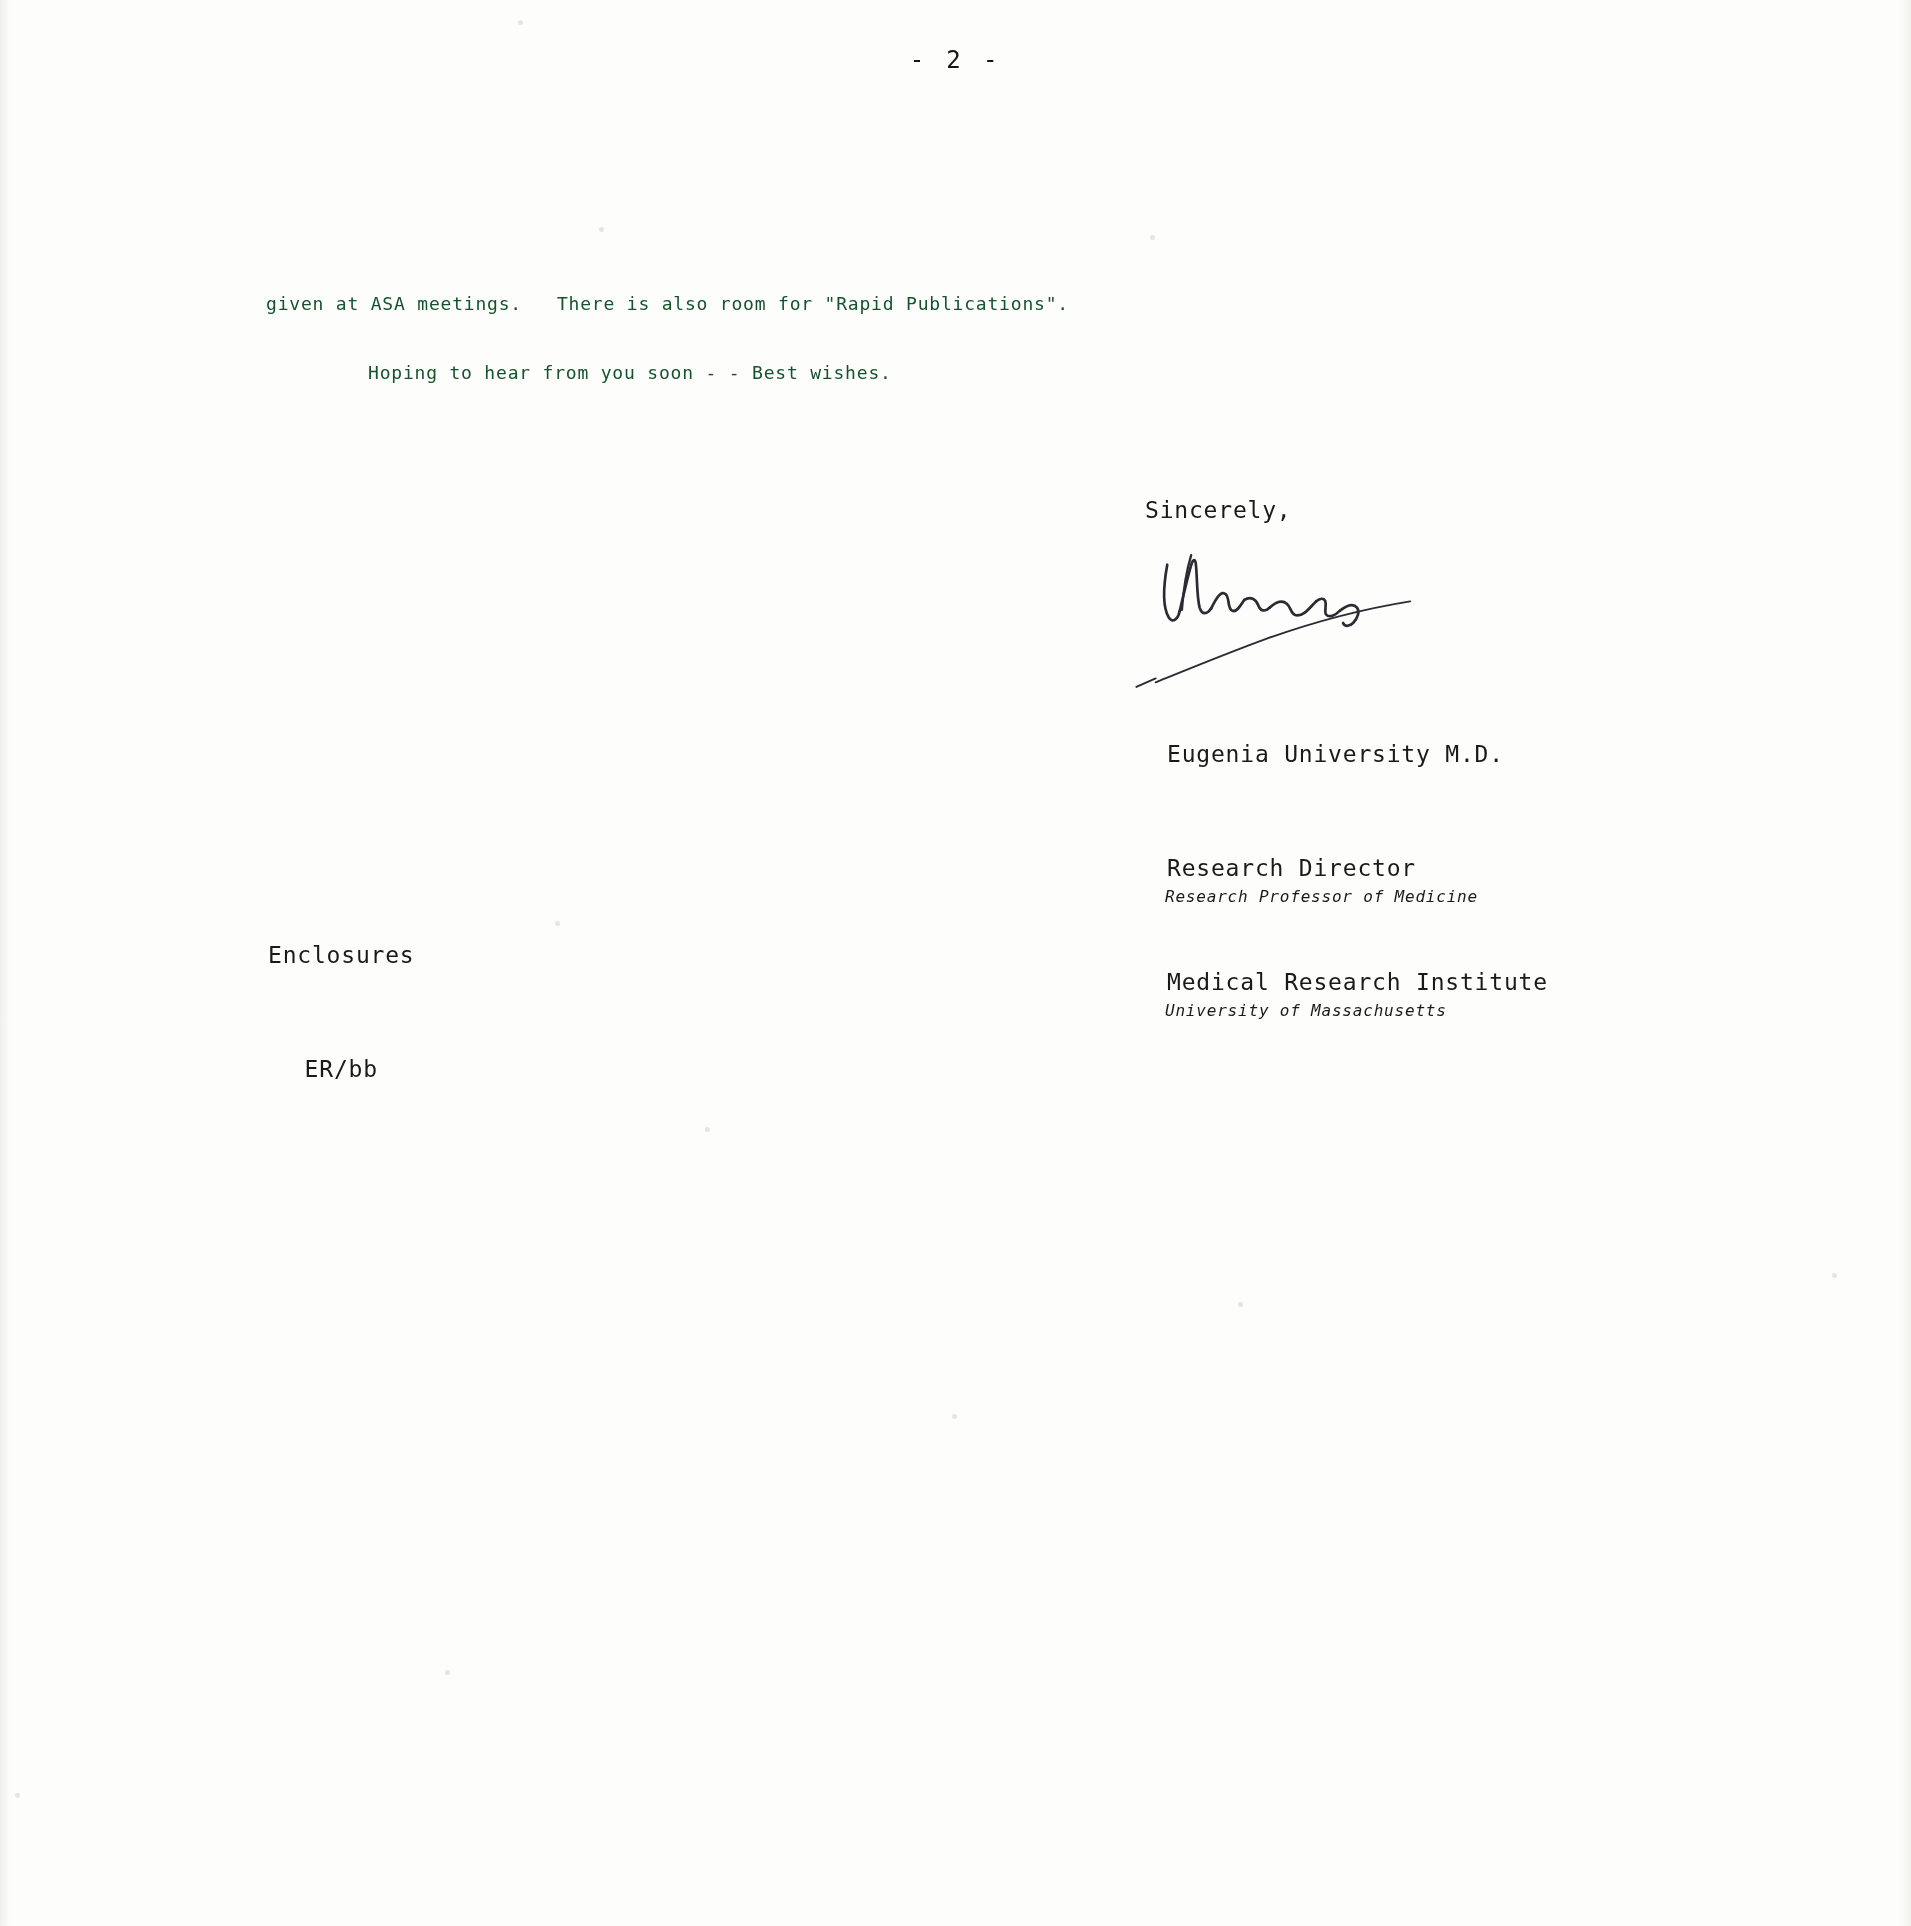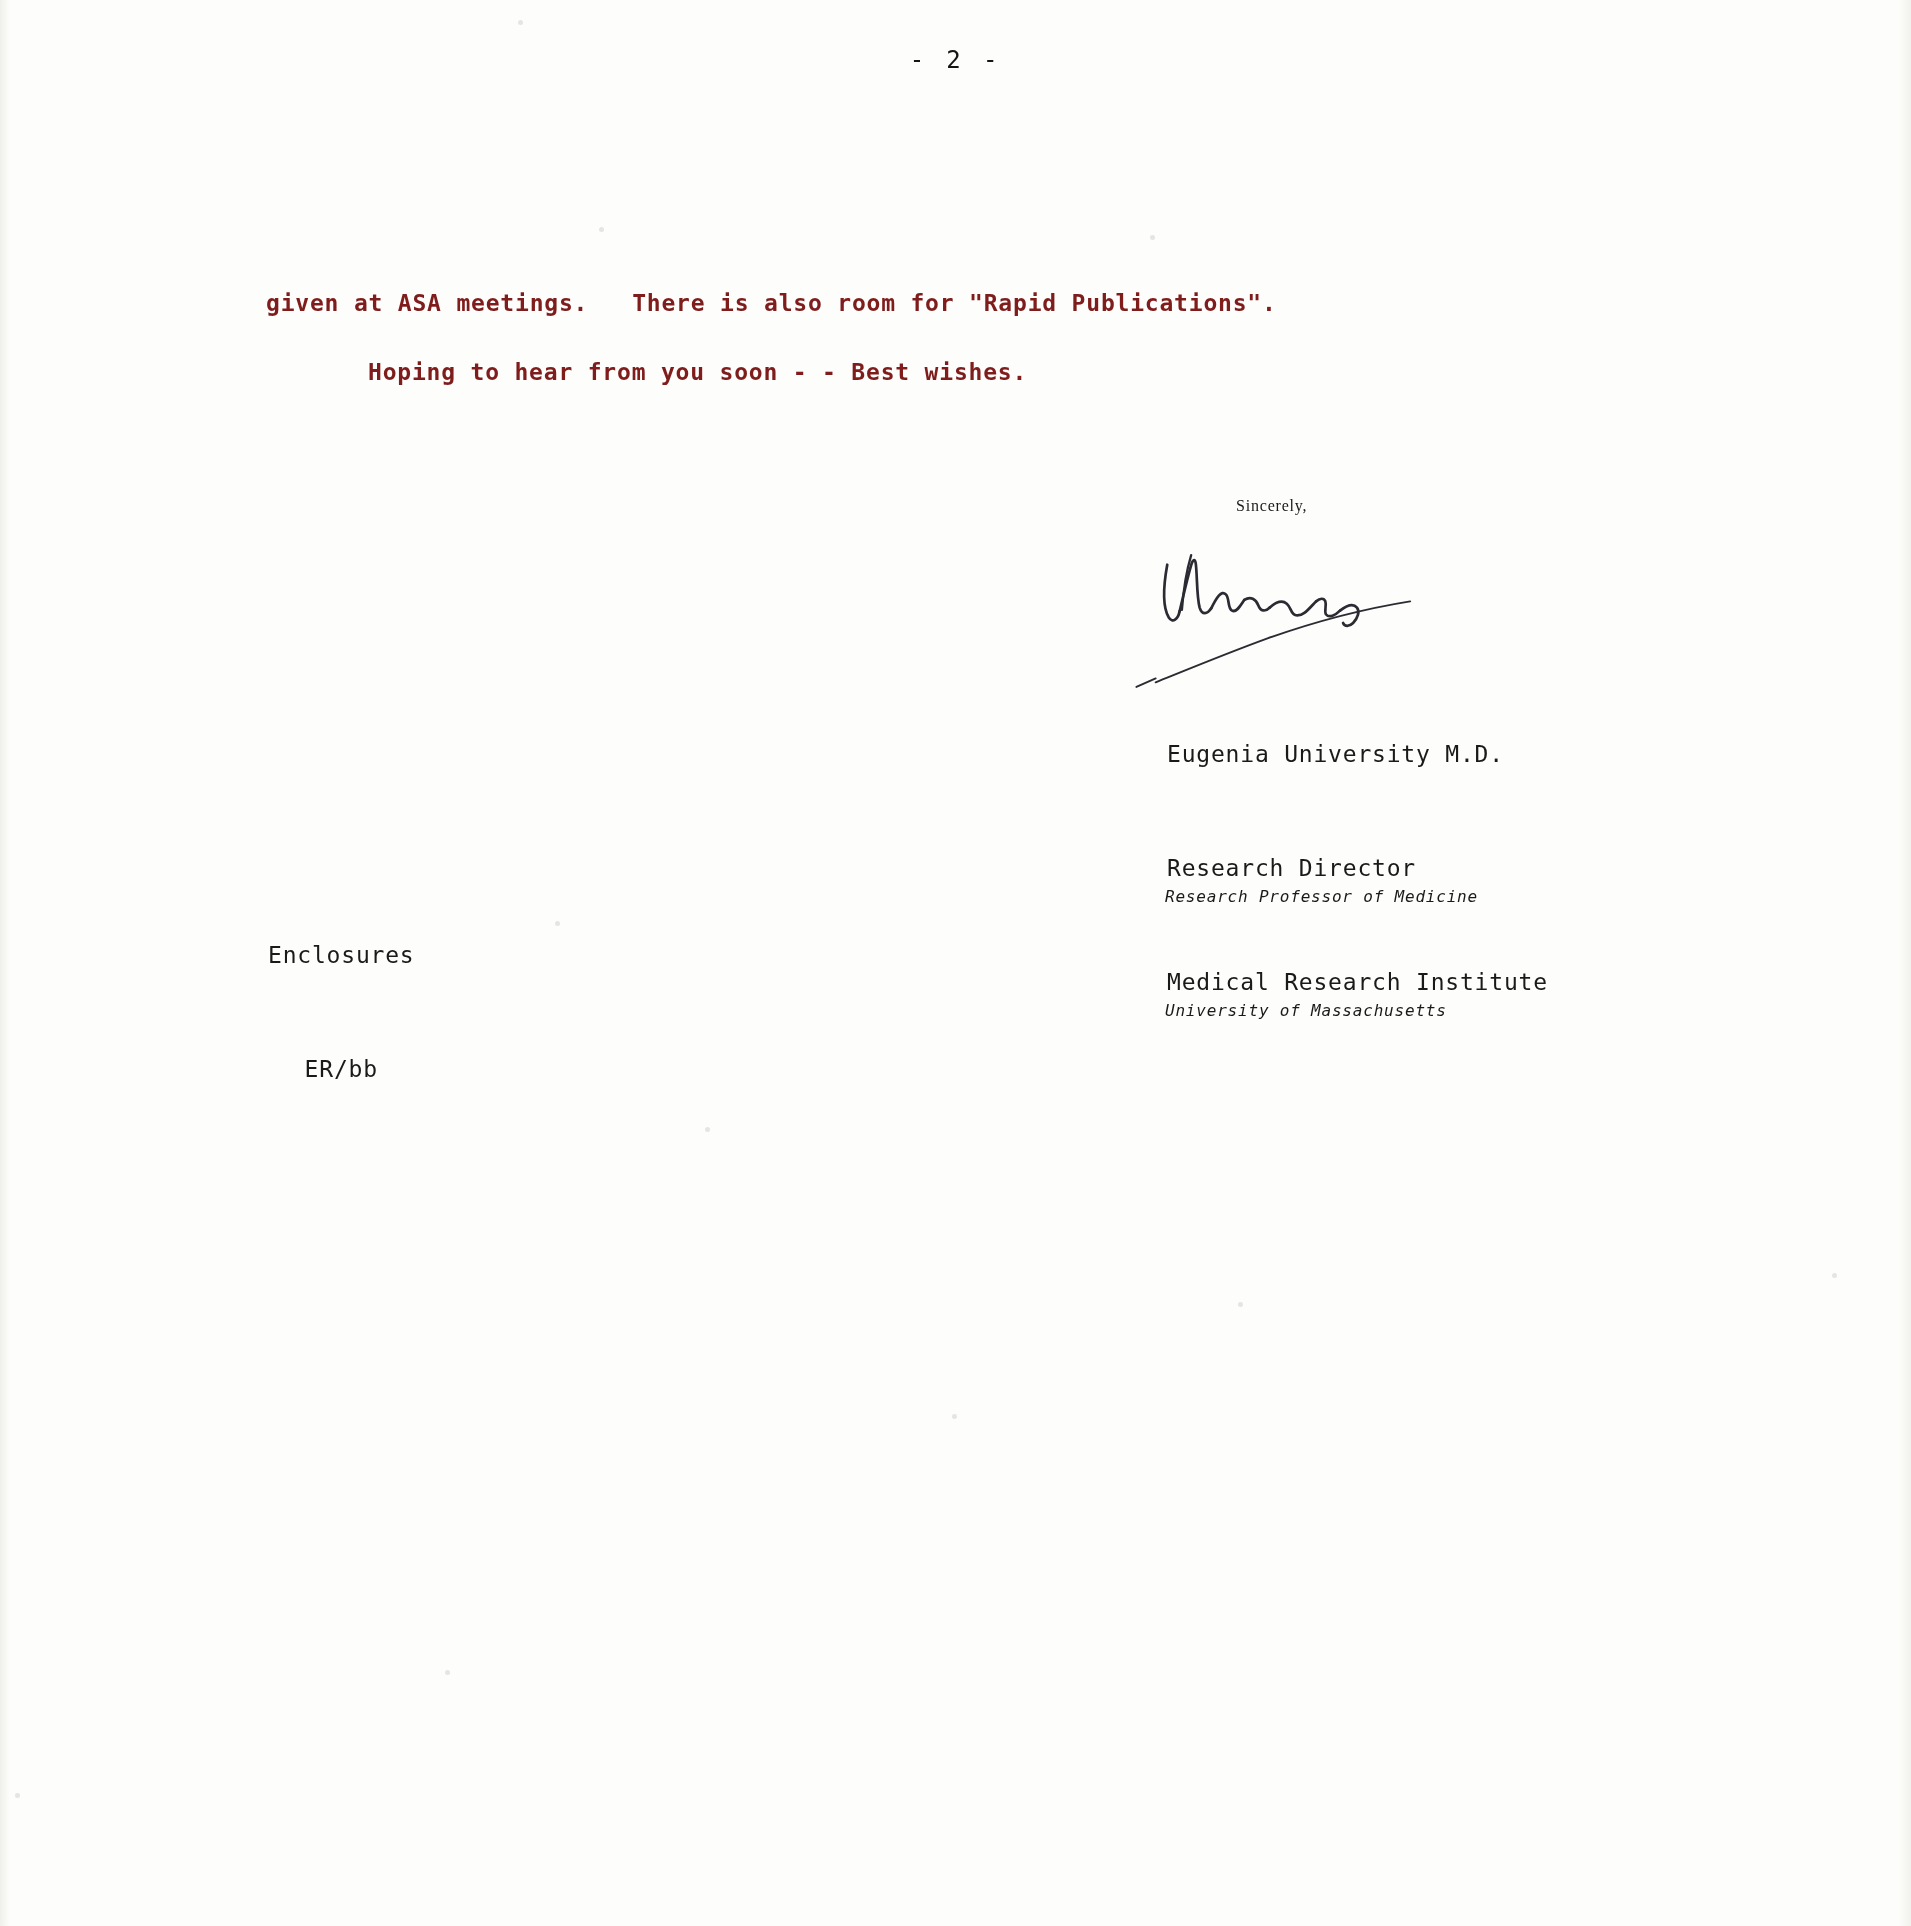--- a/index.html
+++ b/index.html
@@ -36,45 +36,43 @@
     left: 0;
     width: 1911px;
     text-align: center;
     font-size: 24px;
     letter-spacing: 3.9px;
     color: #151515;
   }
 
   .body-text {
     position: absolute;
-    font-size: 23px;
+    font-size: 18px;
     line-height: 37px;
     letter-spacing: 0.8px;
     white-space: pre;
-    color: #7f1d1d;
-    font-weight: bold;
+    color: #14532d;
   }
 
   .line-1 {
     left: 266px;
     top: 285px;
   }
   .line-2 {
     left: 368px;
     top: 354px;
   }
 
   .closing {
     position: absolute;
-    left: 1236px;
+    left: 1145px;
     top: 497px;
-    font-size: 16px;
+    font-size: 23px;
     letter-spacing: 0.8px;
     white-space: pre;
-    font-family: Liberation Serif, serif;
   }
 
   .signature {
     position: absolute;
     left: 1040px;
     top: 528px;
     width: 482px;
     height: 166px;
     pointer-events: none;
   }

